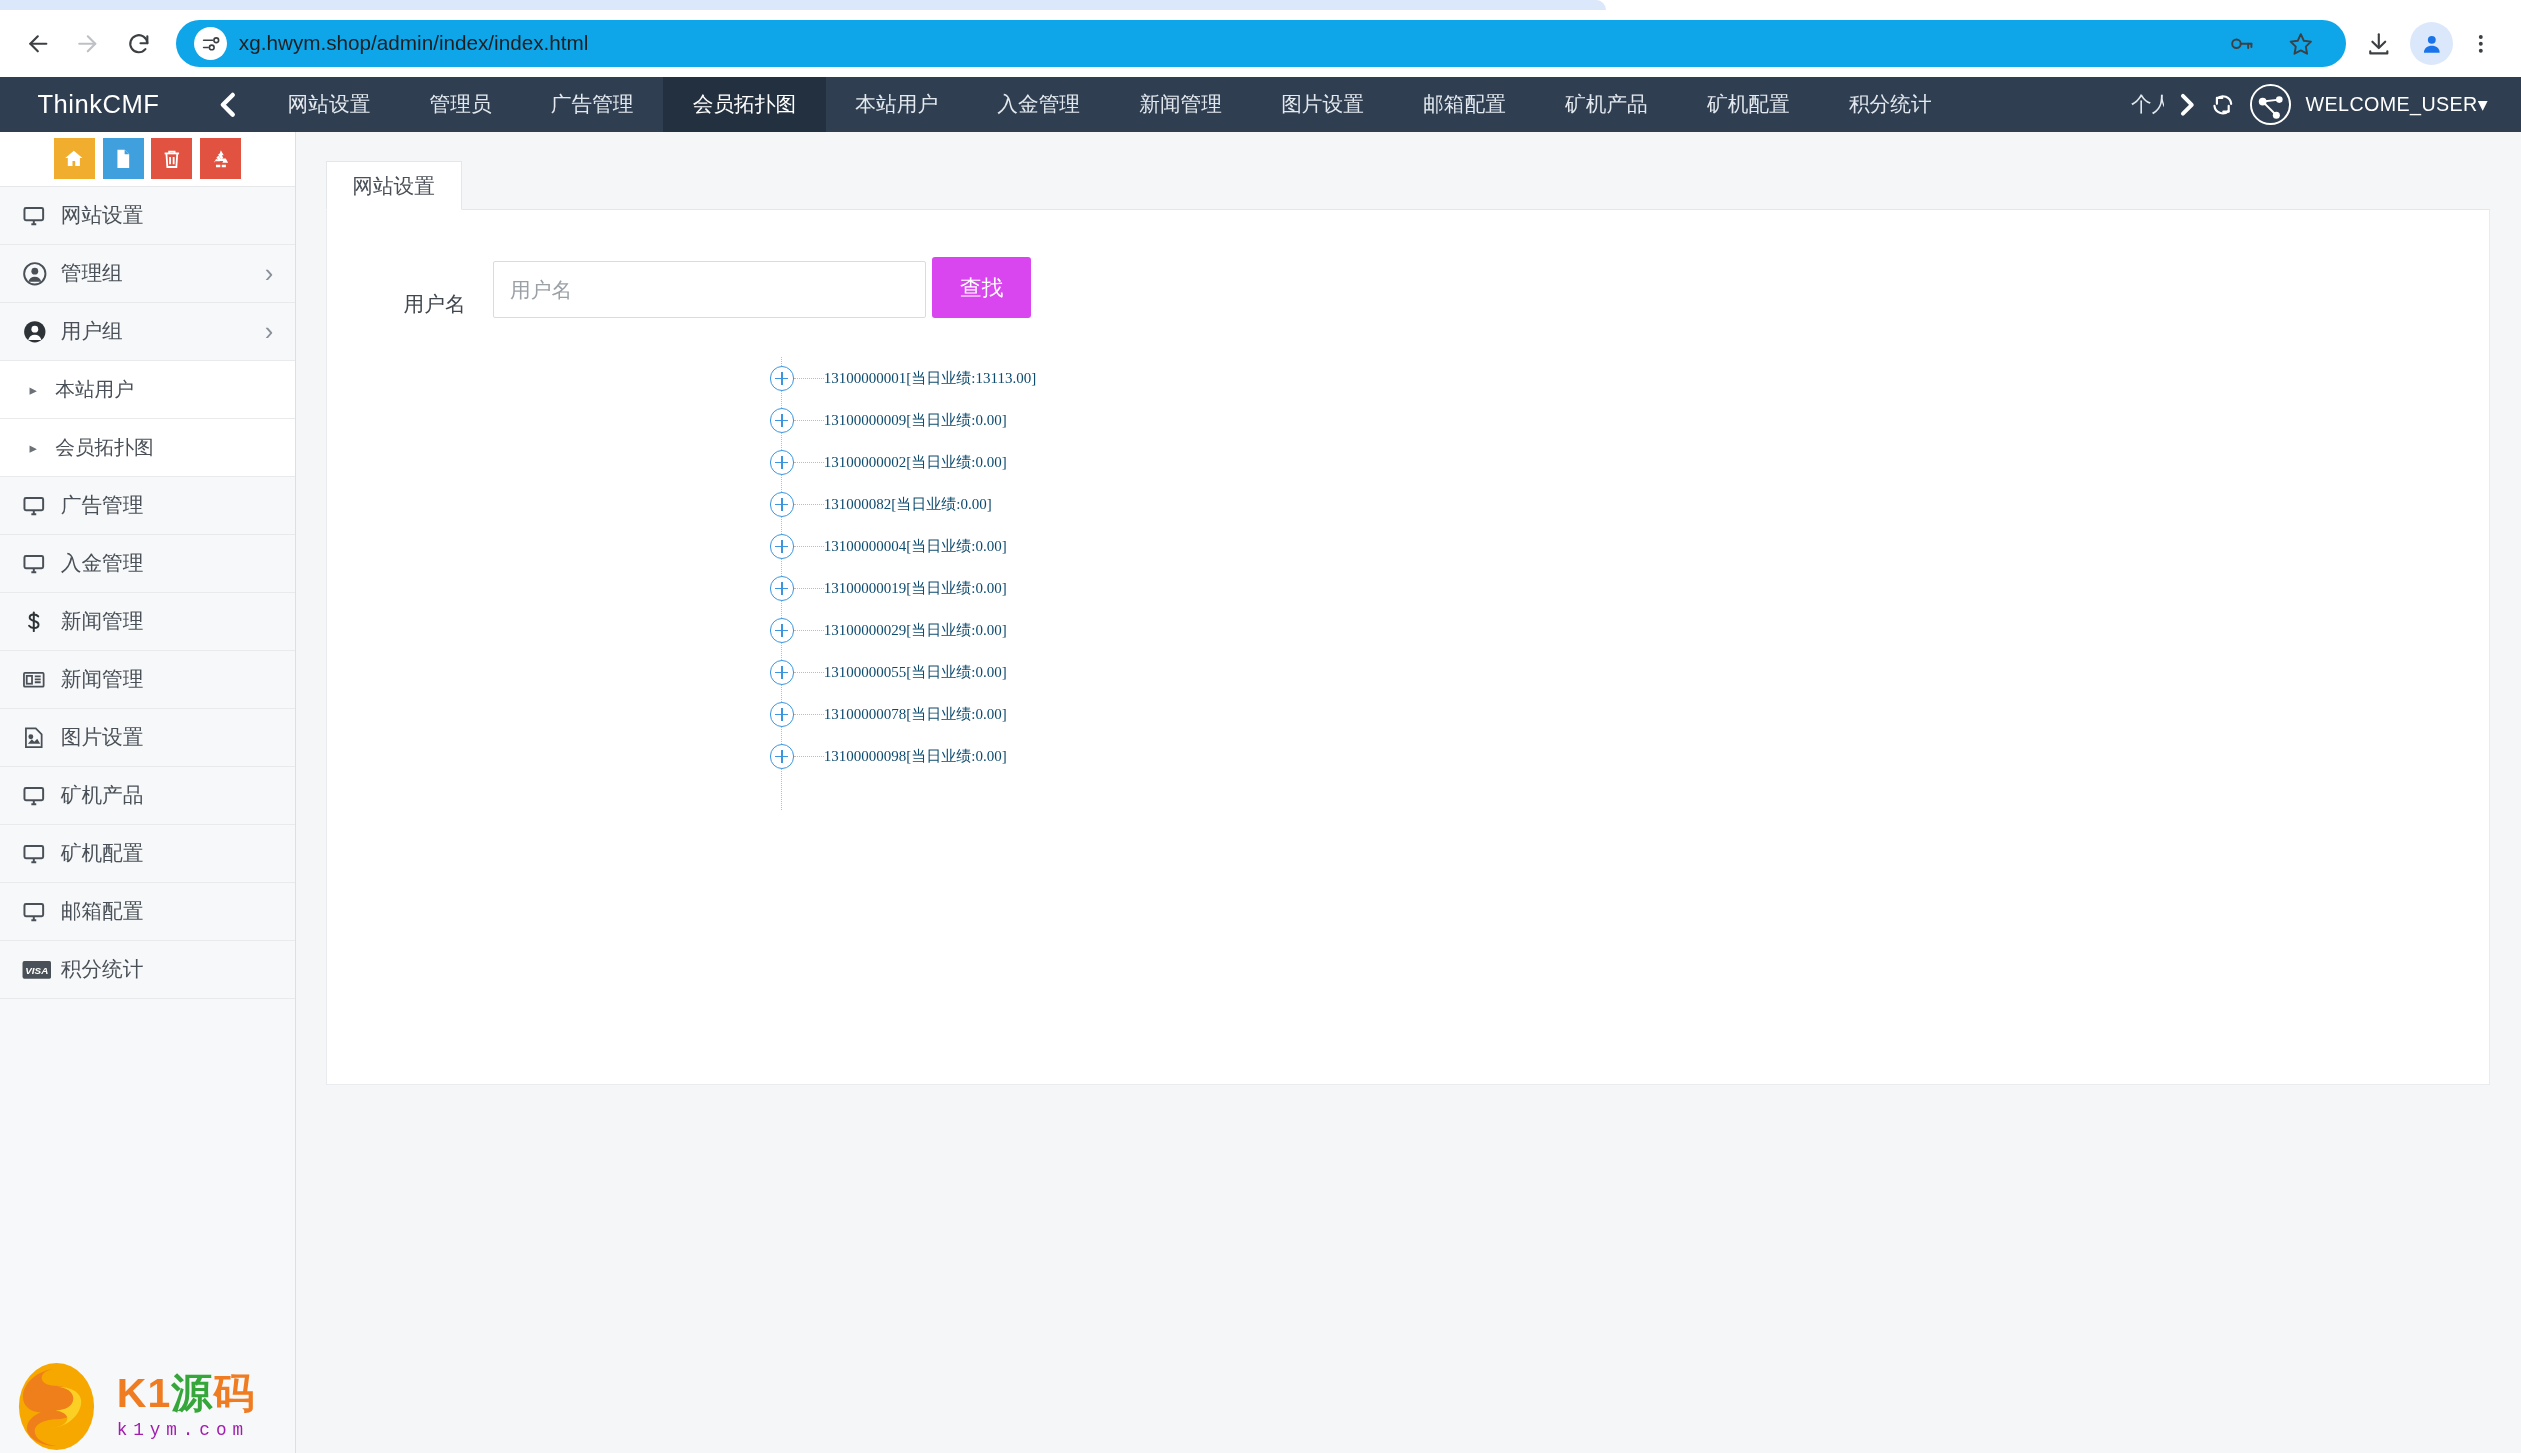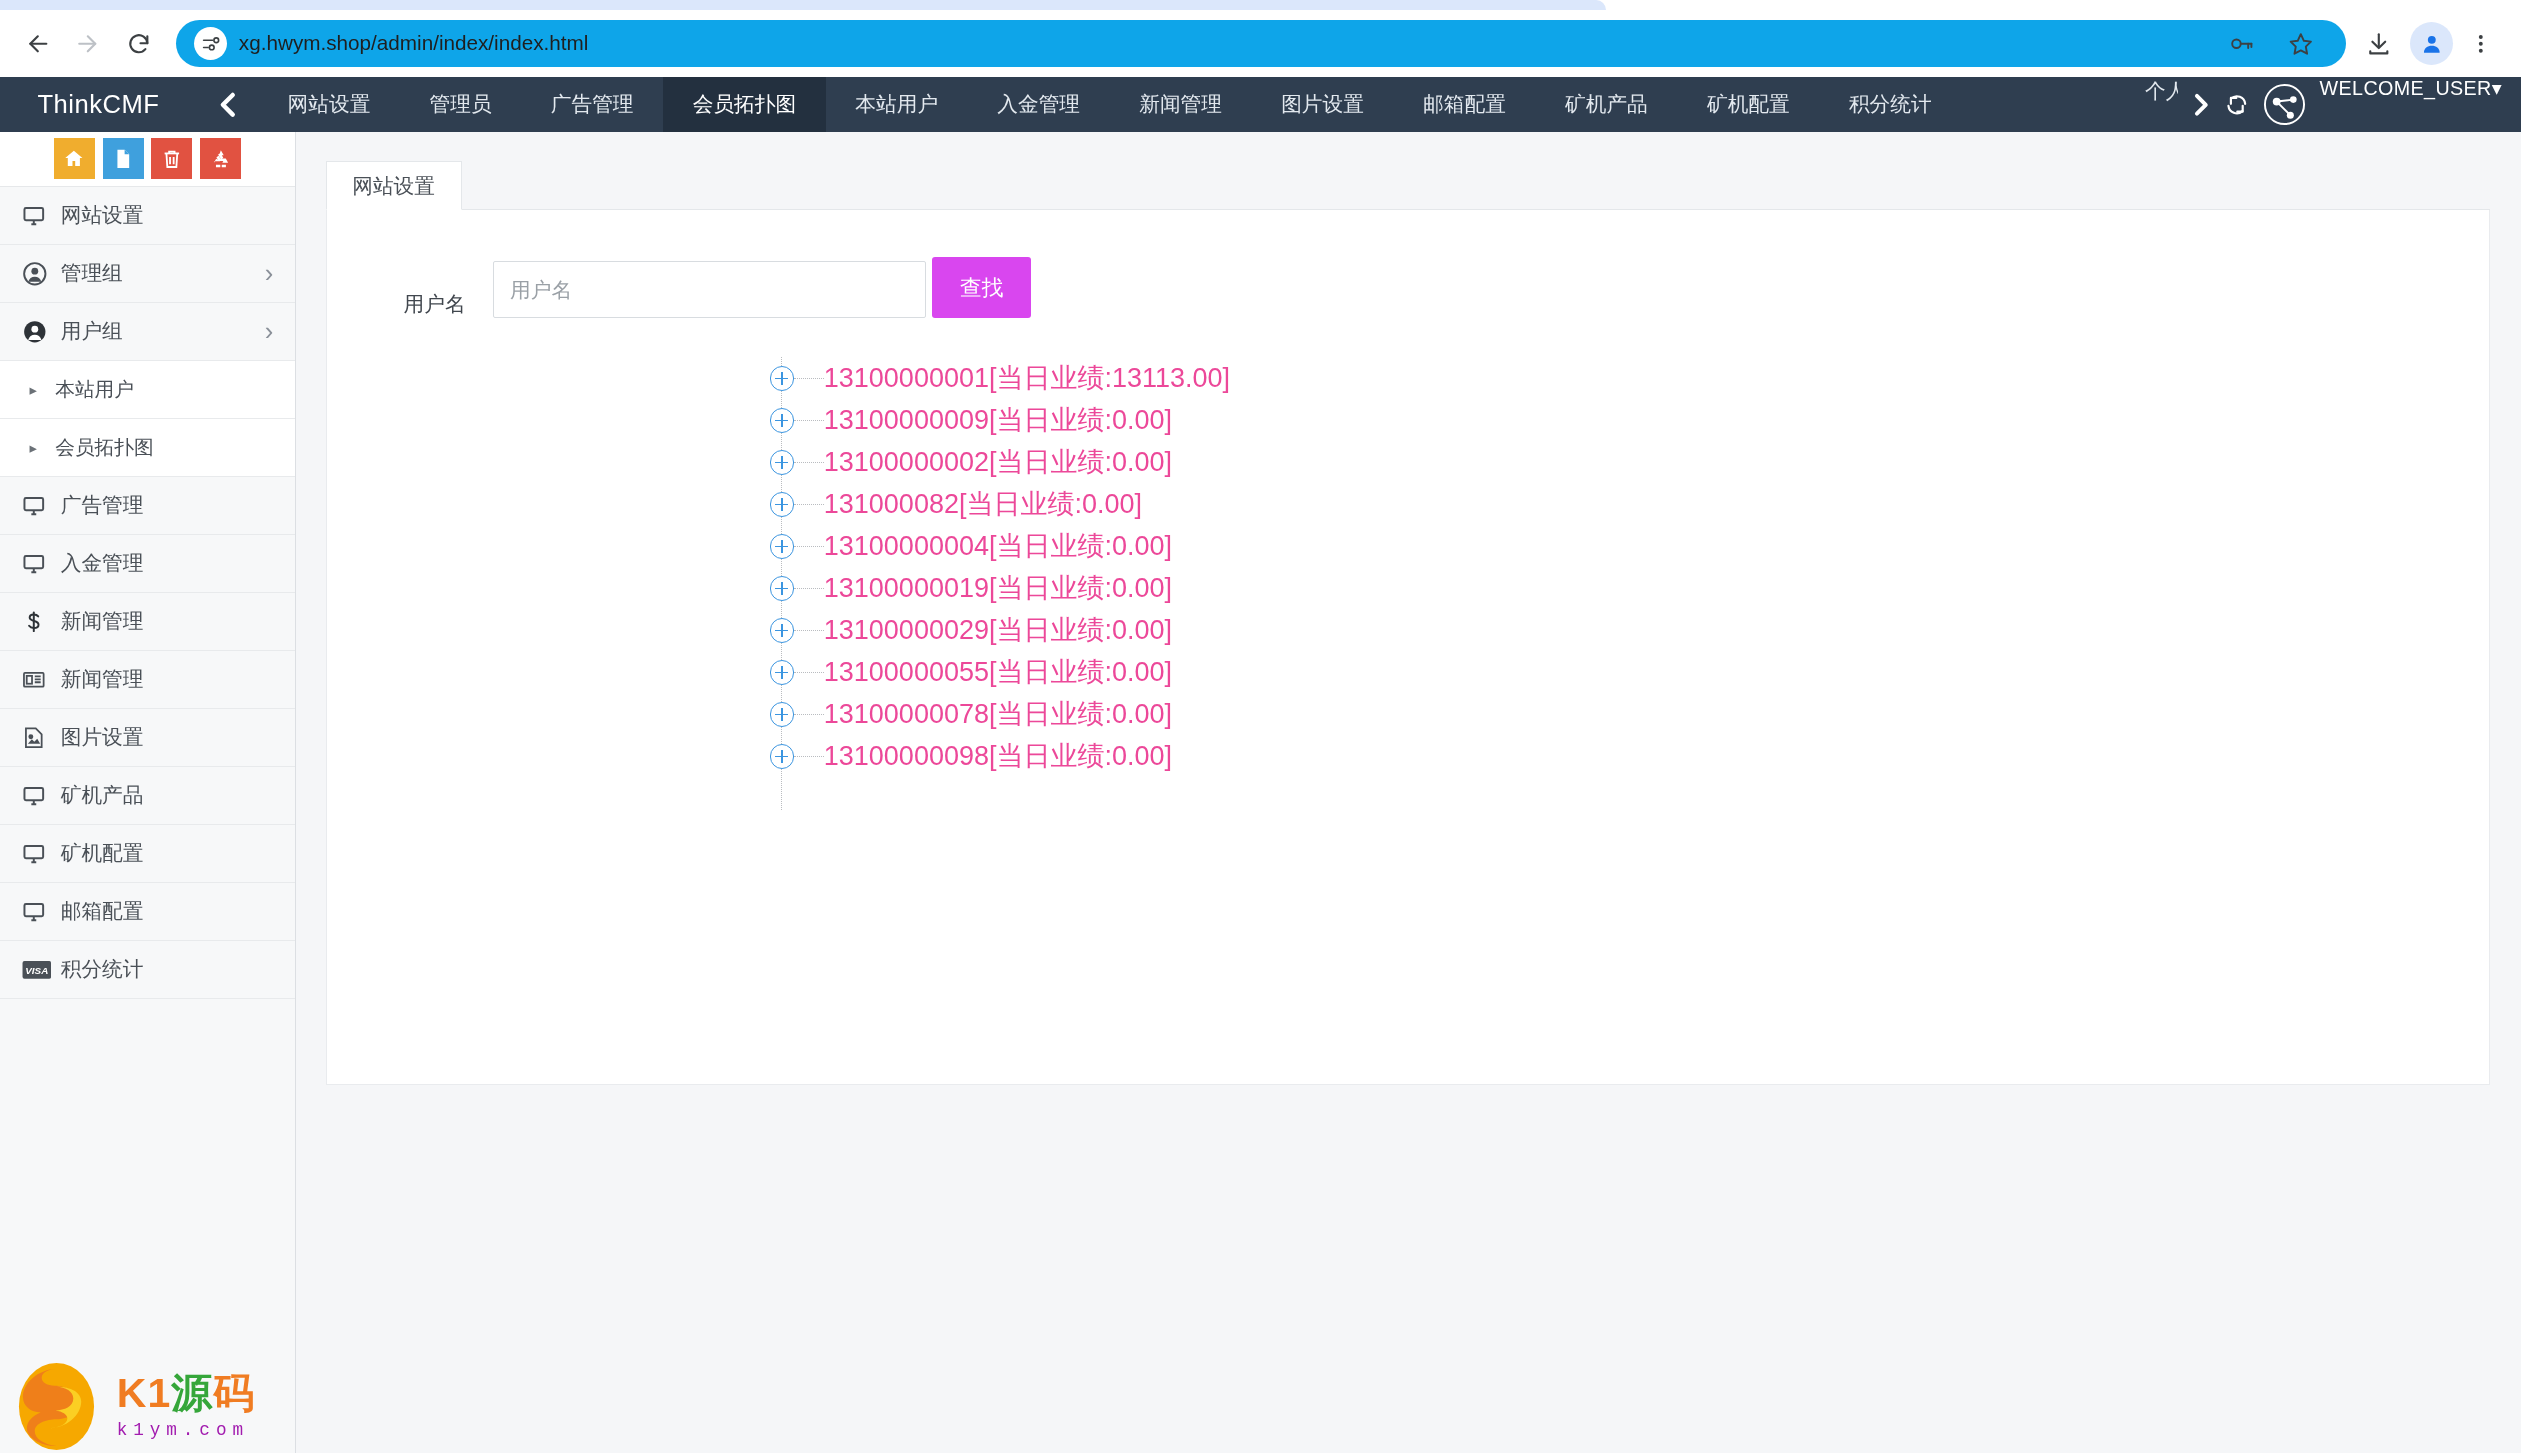--- a/index.html
+++ b/index.html
@@ -64,22 +64,22 @@
     width: 61px; display: flex; align-items: center; justify-content: center;
     cursor: pointer;
   }
   #topnav-items { display: flex; align-items: stretch; }
   .topnav-item {
     display: flex; align-items: center; padding: 0 29.6px;
     font-size: 20.7px; color: #e3e9ef; white-space: nowrap; cursor: pointer;
   }
   .topnav-item.active { background: #23303f; color: #ffffff; }
   #topnav-right {
-    margin-left: auto; display: flex; 
-    padding-right: 20px; gap: 13.8px;
+    margin-left: auto; display: flex; align-items: center;
+    padding-right: 34px; gap: 13.8px;
   }
   #personal-label { font-size: 20.7px; color: #e3e9ef; overflow: hidden; width: 33px; white-space: nowrap; }
   .topnav-icon-btn { display: flex; align-items: center; justify-content: center; cursor: pointer; }
   #welcome-user { font-size: 19.7px; color: #ffffff; letter-spacing: 0.4px; white-space: nowrap; }
 
   
   #app-body { display: flex; width: 2522px; height: 1332px; align-items: stretch; }
 
   
   #sidebar {
@@ -176,22 +176,22 @@
   }
   .tn-toggle::before, .tn-toggle::after {
     content: ""; position: absolute; background: #3b95e0;
   }
   .tn-toggle::before { left: 4.9px; right: 4.9px; top: 10.8px; height: 1.5px; }
   .tn-toggle::after { top: 4.9px; bottom: 4.9px; left: 10.8px; width: 1.5px; }
   .tn-connector {
     width: 29.6px; flex: 0 0 29.6px; border-top: 1px dotted #b9bcc0; margin-top: 1px;
   }
   .tn-label {
-    font-size: 27px; color: #ec4899; white-space: nowrap;
-    font-family: Liberation Sans, sans-serif;
+    font-size: 15px; color: #0c4a6e; white-space: nowrap;
+    font-family: Liberation Serif, serif;
   }
 </style>
 </head>
 <body>
 
 <div id="browser-chrome">
 
   <div id="tab-strip">
     <div class="tab-shape"></div>
   </div>

